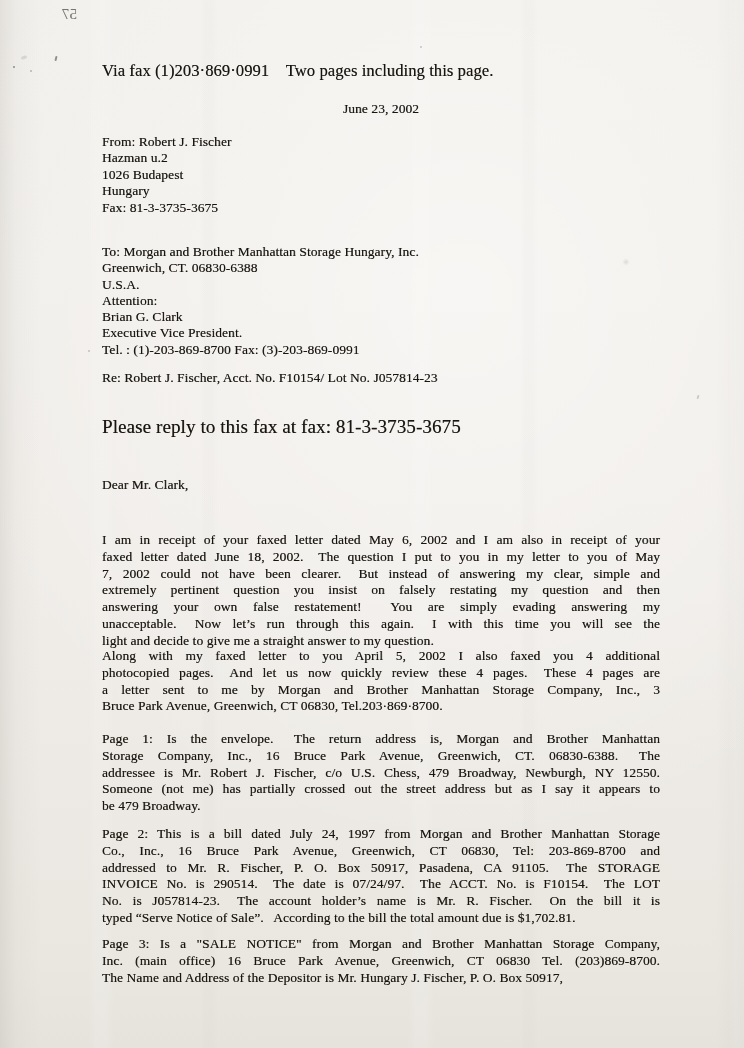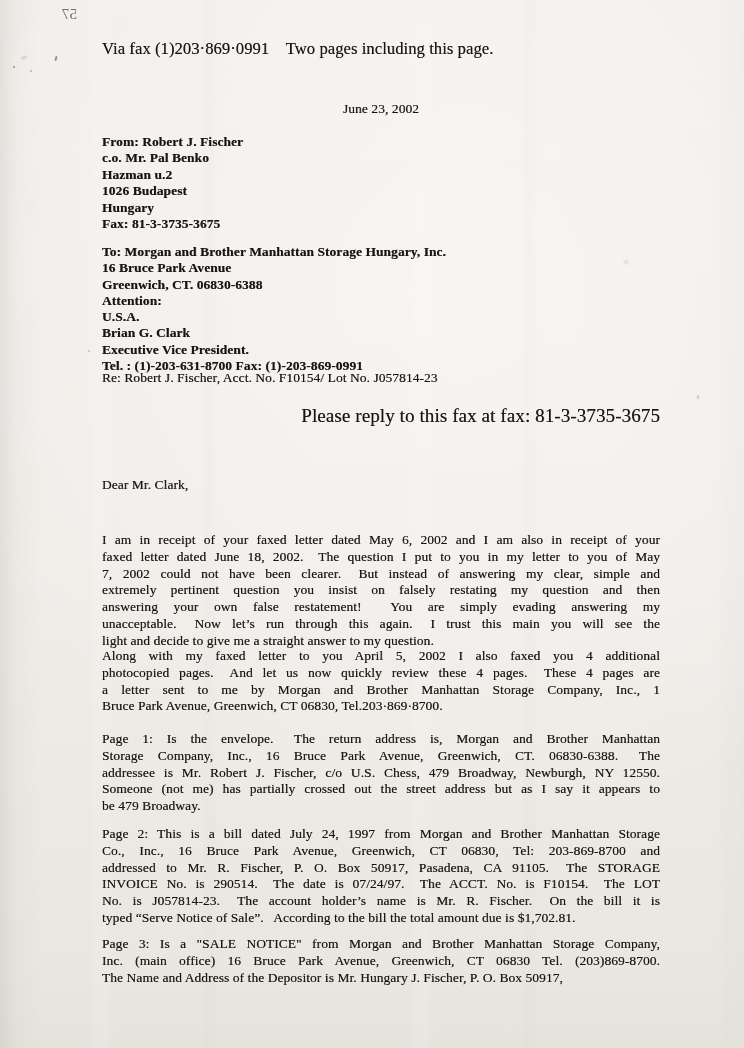--- a/index.html
+++ b/index.html
@@ -21,21 +21,21 @@
     background:repeating-linear-gradient(90deg,
       rgba(255,255,255,0) 0 88px, rgba(255,255,255,0.28) 96px 106px,
       rgba(255,255,255,0) 114px 200px, rgba(84,78,66,0.04) 205px 212px,
       rgba(255,255,255,0) 218px 320px);
   }
   .txt{ text-shadow:0.3px 0 0 rgba(24,21,15,0.55); letter-spacing:0.1px; }
   .abs{ position:absolute; left:102px; width:558px; }
   .headline{ font-size:16.5px; line-height:20px; }
   .bigline{ font-size:19px; line-height:24px; }
   .body-size{ font-size:13.4px; line-height:16.75px; }
-  .addr{ font-size:13.4px;font-weight:bold; }
+  .addr{ font-size:13.4px; }
   .addr .al{ line-height:16.45px; white-space:nowrap; }
   .to .al{ line-height:16.3px; }
   .pl{ text-align:justify; text-align-last:justify; text-justify:inter-word; }
   .pl.last{ text-align-last:left; }
 
   
   .bleed{
     position:absolute; left:62px; top:6px;
     font-size:15px; color:rgba(116,110,100,0.45);
     transform:scaleX(-1); filter:blur(0.4px);
@@ -60,64 +60,62 @@
   <div class="bleed txt">57</div>
   <div class="speck sp1"></div>
   <div class="speck sp2"></div>
   <div class="speck sp3"></div>
   <div class="speck sp4"></div>
   <div class="speck sp5"></div>
   <div class="speck sp6"></div>
   <div class="speck sp7"></div>
   <div class="speck sp8"></div>
 
-  <div class="abs txt headline" style="top:39px;">Via fax (1)203·869·0991 Two pages including this page.</div>
+  <div class="abs txt headline" style="top:61px;">Via fax (1)203·869·0991 Two pages including this page.</div>
 
   <div class="abs txt body-size" style="top:101px;text-align:center;">June 23, 2002</div>
 
   <div class="abs txt addr" style="top:134px;">
     <div class="al">From: Robert J. Fischer</div>
-    <div class="al">c.o. Mr. Pal Benko</div>
     <div class="al">Hazman u.2</div>
     <div class="al">1026 Budapest</div>
     <div class="al">Hungary</div>
     <div class="al">Fax: 81-3-3735-3675</div>
   </div>
 
   <div class="abs txt addr to" style="top:244px;">
     <div class="al">To: Morgan and Brother Manhattan Storage Hungary, Inc.</div>
-    <div class="al">16 Bruce Park Avenue</div>
     <div class="al">Greenwich, CT. 06830-6388</div>
+    <div class="al">U.S.A.</div>
     <div class="al">Attention:</div>
-    <div class="al">U.S.A.</div>
     <div class="al">Brian G. Clark</div>
     <div class="al">Executive Vice President.</div>
-    <div class="al">Tel. : (1)-203-631-8700 Fax: (1)-203-869-0991</div>
+    <div class="al">Tel. : (1)-203-869-8700 Fax: (3)-203-869-0991</div>
   </div>
 
   <div class="abs txt body-size" style="top:370px;">Re: Robert J. Fischer, Acct. No. F10154/ Lot No. J057814-23</div>
 
-  <div class="abs txt bigline" style="top:404px;text-align:right;">Please reply to this fax at fax: 81-3-3735-3675</div>
+  <div class="abs txt bigline" style="top:415px;">Please reply to this fax at fax: 81-3-3735-3675</div>
 
   <div class="abs txt body-size" style="top:477px;">Dear Mr. Clark,</div>
 
   <div class="abs txt body-size" style="top:504px;margin-top:28px;">
     <div class="pl">I am in receipt of your faxed letter dated May 6, 2002 and I am also in receipt of your</div>
     <div class="pl">faxed letter dated June 18, 2002.  The question I put to you in my letter to you of May</div>
     <div class="pl">7, 2002 could not have been clearer.  But instead of answering my clear, simple and</div>
     <div class="pl">extremely pertinent question you insist on falsely restating my question and then</div>
     <div class="pl">answering your own false restatement!  You are simply evading answering my</div>
-    <div class="pl">unacceptable.  Now let’s run through this again.  I trust this main you will see the</div>
+    <div class="pl">unacceptable.  Now let’s run through this again.  I with this time you will see the</div>
     <div class="pl last">light and decide to give me a straight answer to my question.</div>
   </div>
 
   <div class="abs txt body-size" style="top:648px;">
     <div class="pl">Along with my faxed letter to you April 5, 2002 I also faxed you 4 additional</div>
     <div class="pl">photocopied pages.  And let us now quickly review these 4 pages.  These 4 pages are</div>
-    <div class="pl">a letter sent to me by Morgan and Brother Manhattan Storage Company, Inc., 1</div>
+    <div class="pl">a letter sent to me by Morgan and Brother Manhattan Storage Company, Inc., 3</div>
     <div class="pl last">Bruce Park Avenue, Greenwich, CT 06830, Tel.203·869·8700.</div>
   </div>
 
   <div class="abs txt body-size" style="top:731px;">
     <div class="pl">Page 1: Is the envelope.  The return address is, Morgan and Brother Manhattan</div>
     <div class="pl">Storage Company, Inc., 16 Bruce Park Avenue, Greenwich, CT. 06830-6388.  The</div>
     <div class="pl">addressee is Mr. Robert J. Fischer, c/o U.S. Chess, 479 Broadway, Newburgh, NY 12550.</div>
     <div class="pl">Someone (not me) has partially crossed out the street address but as I say it appears to</div>
     <div class="pl last">be 479 Broadway.</div>
   </div>

